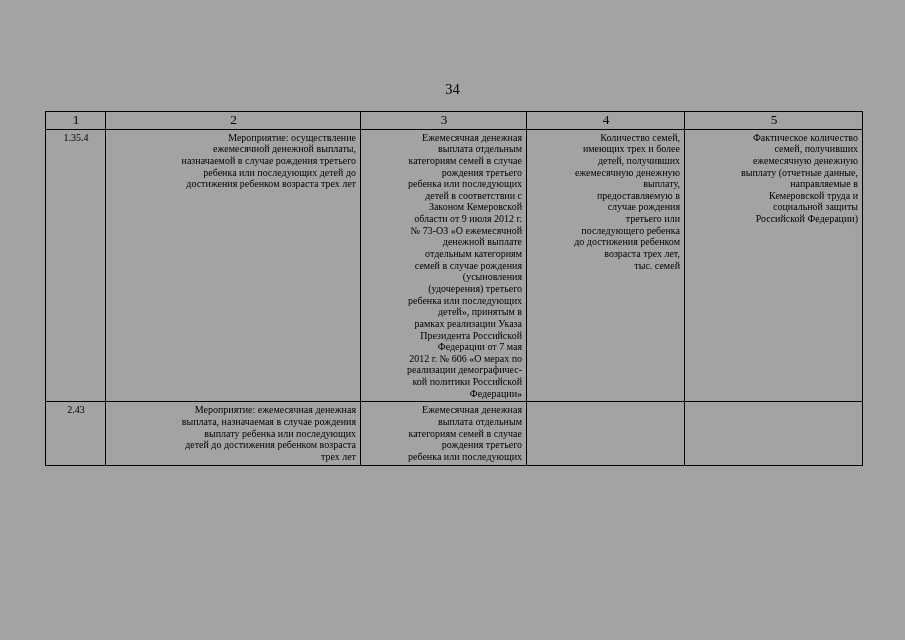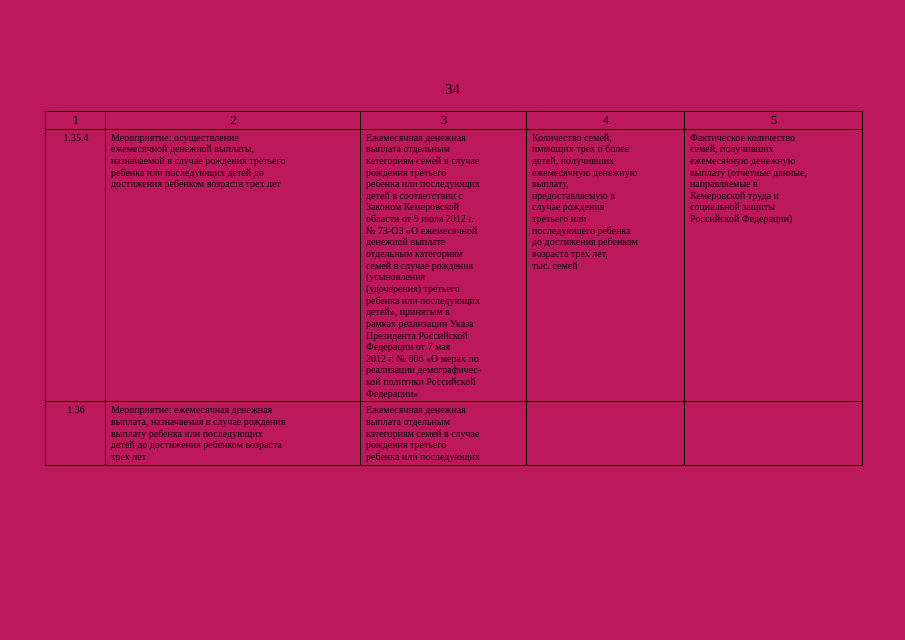--- a/index.html
+++ b/index.html
@@ -11,21 +11,21 @@
     width: 905px;
     height: 640px;
     font-family: "Liberation Serif", serif;
     color: #000000;
     overflow: hidden;
   }
   .page {
     position: relative;
     width: 905px;
     height: 640px;
-    background: #be185d;
+    background: #a3a3a3;
   }
   .page-number {
     position: absolute;
     top: 82px;
     left: 0;
     width: 905px;
     text-align: center;
     font-size: 14.5px;
     line-height: 1;
   }
@@ -60,21 +60,21 @@
     padding-bottom: 1px;
     font-size: 13.3px;
     line-height: 1.1;
   }
   td.num-cell {
     text-align: center;
   }
   .cell-text {
     display: block;
     white-space: pre-line;
-    text-align: left;
+    text-align: right;
     hyphens: manual;
   }
   td.num-cell .cell-text {
     text-align: center;
   }
 </style>
 </head>
 <body>
 
 <div class="page">
@@ -156,21 +156,21 @@
 выплату (отчетные данные,
 направляемые в
 Кемеровской труда и
 социальной защиты
 Российской Федерации)</span>
           </td>
         </tr>
 
         <tr>
           <td class="num-cell">
-            <span class="cell-text">1.36</span>
+            <span class="cell-text">2.43</span>
           </td>
           <td>
             <span class="cell-text">Мероприятие: ежемесячная денежная
 выплата, назначаемая в случае рождения
 выплату ребенка или последующих
 детей до достижения ребенком возраста
 трех лет</span>
           </td>
           <td>
             <span class="cell-text">Ежемесячная денежная

